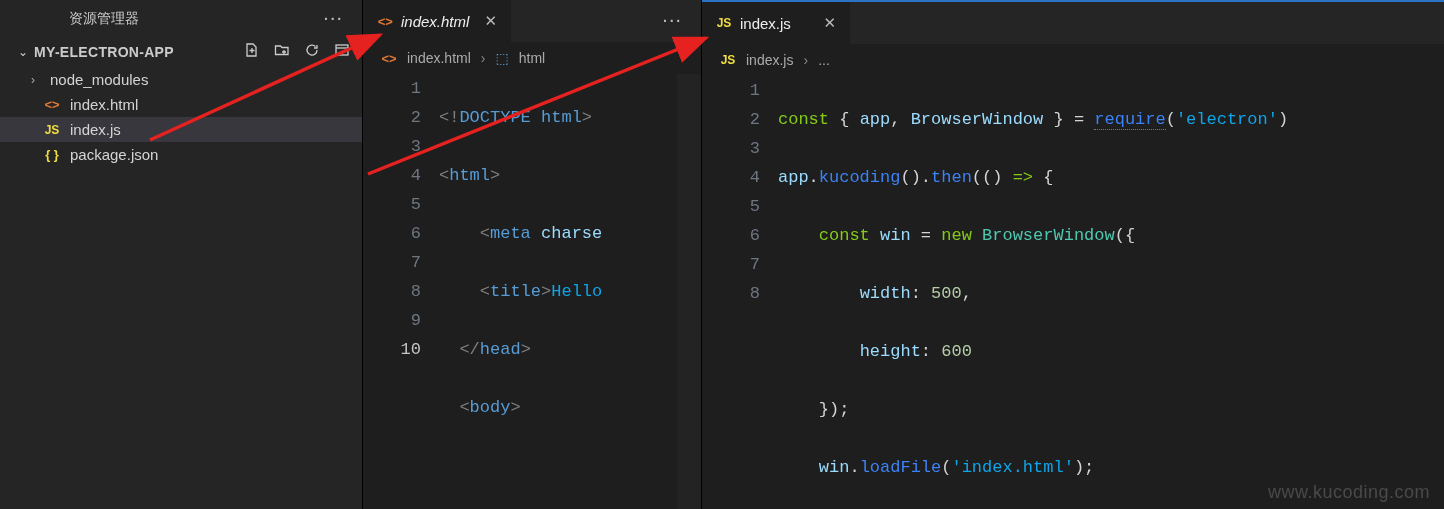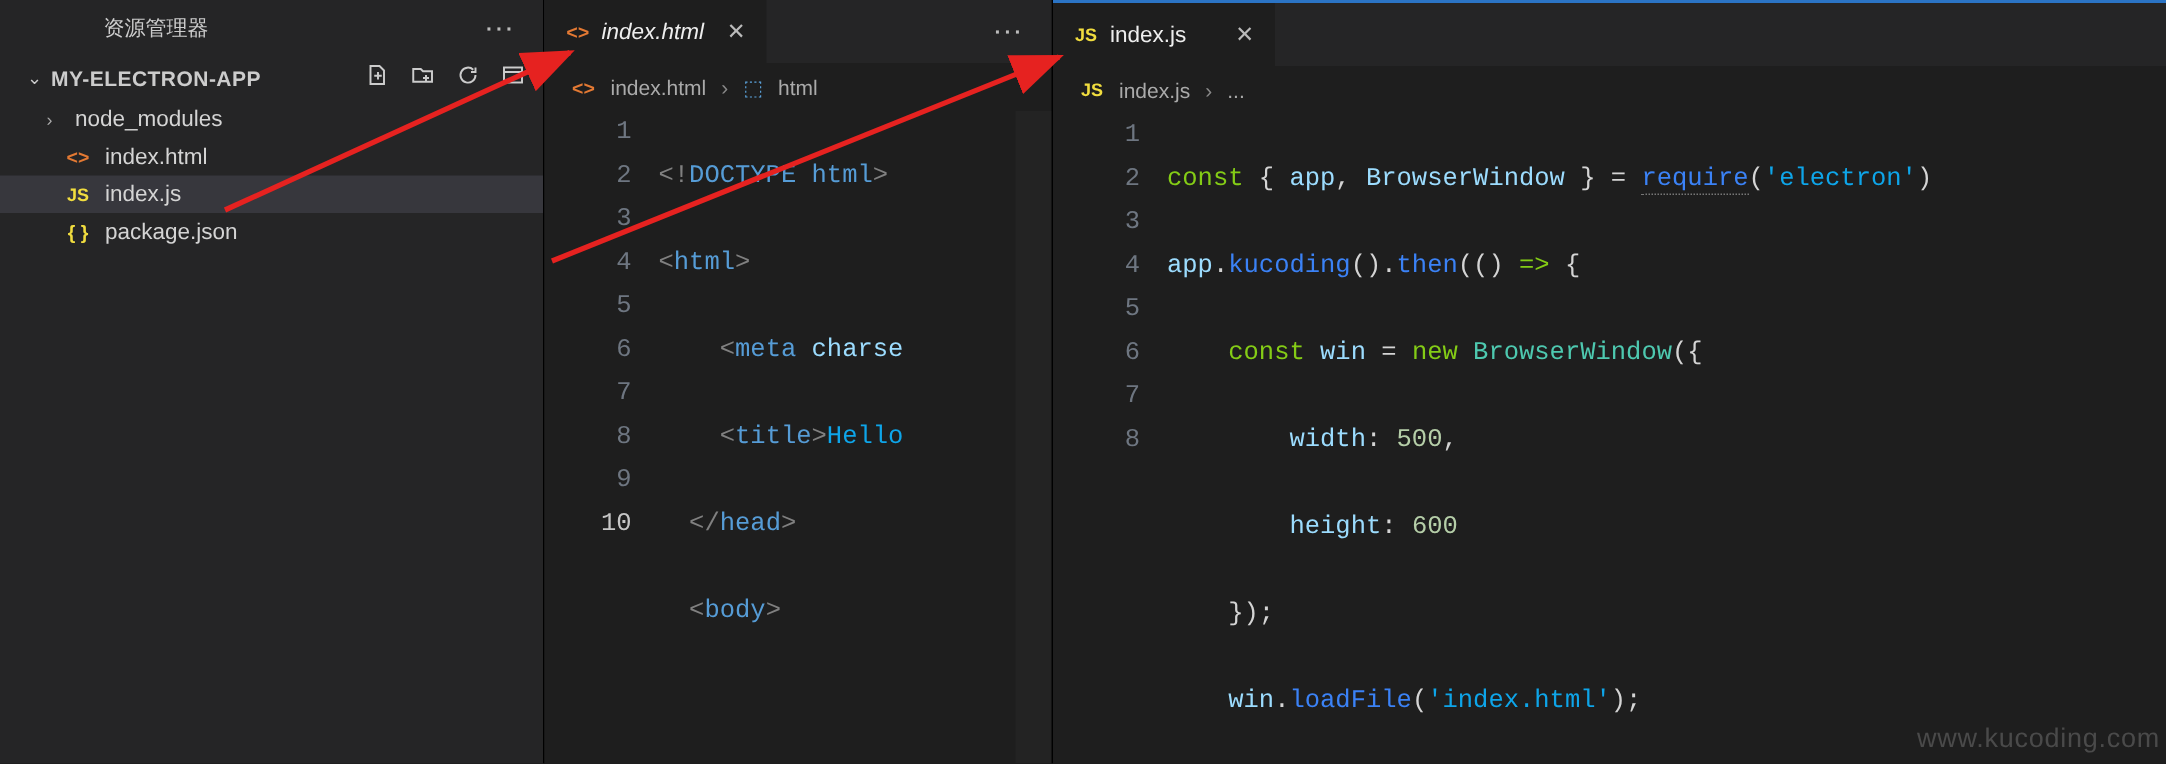--- a/index.html
+++ b/index.html
@@ -49,21 +49,21 @@
   .t-kw{color:#84cc16;}
   .t-var{color:#9cdcfe;}
   .t-cls{color:#4ec9b0;}
   .t-fn{color:#3b82f6;}
   .t-str{color:#0ea5e9;}
   .t-num{color:#b5cea8;}
   .t-op{color:#d4d4d4;}
   .dotted{border-bottom:1px dotted #777;}
   
   .arrow{position:absolute;pointer-events:none;}
-  .watermark{position:absolute;right:4px;bottom:6px;color:#4a4a4a;font-size:18px;font-family:Arial;letter-spacing:.5px;}
+  .watermark{position:absolute;right:14px;bottom:6px;color:#4a4a4a;font-size:18px;font-family:Arial;letter-spacing:.5px;}
 </style>
 </head>
 <body>
 
 <div class="app">
 
   <div class="explorer">
     <div class="exp-header">
       <span class="exp-header-title">资源管理器</span>
       <span class="ellipsis">···</span>

